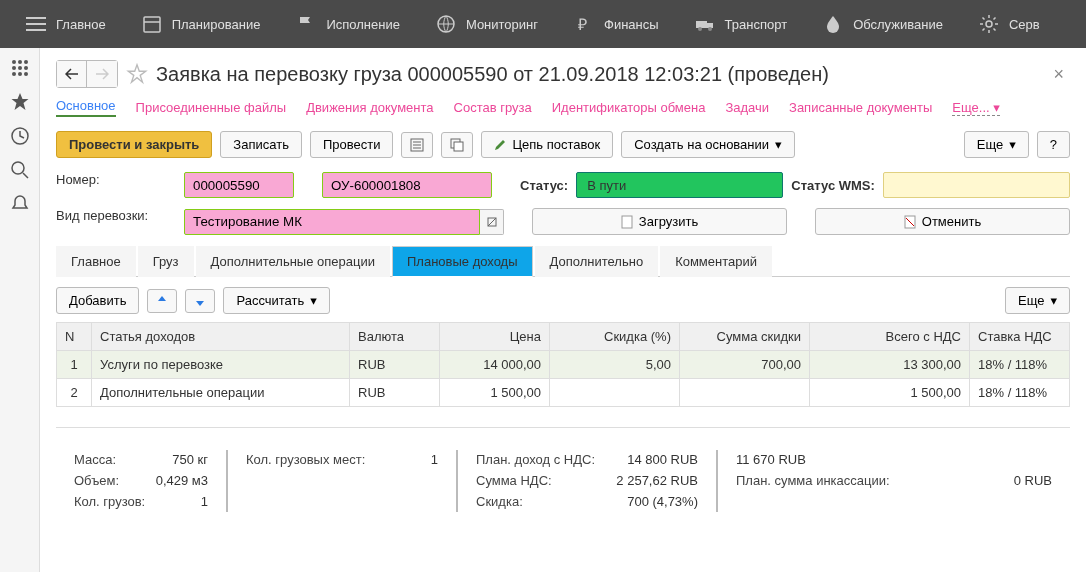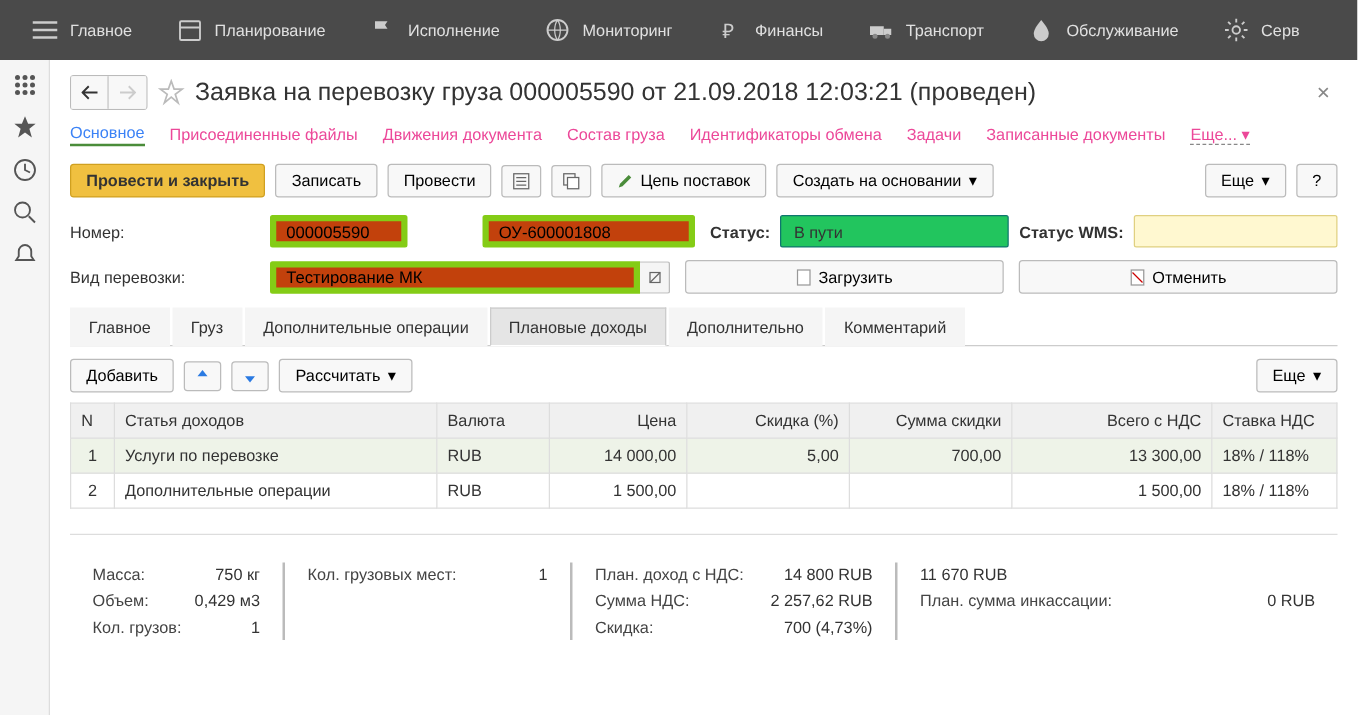--- a/index.html
+++ b/index.html
@@ -19,33 +19,33 @@
 .page-title { font-size: 20px; font-weight: normal; color: #333; }
 .close-x { margin-left: auto; font-size: 18px; color: #888; cursor: pointer; padding: 0 6px; }
 .subnav { display: flex; gap: 20px; margin-bottom: 14px; font-size: 13px; align-items: center; }
 .subnav a { color: #ec4899; text-decoration: none; cursor: pointer; }
 .subnav .active { color: #3b82f6; border-bottom: 2px solid #4a8c3a; padding-bottom: 2px; }
 .toolbar { display: flex; gap: 8px; margin-bottom: 14px; align-items: center; }
 .btn { border: 1px solid #bbb; background: #f8f8f8; padding: 5px 12px; border-radius: 3px; cursor: pointer; font-size: 13px; display: inline-flex; align-items: center; gap: 6px; }
 .btn-primary { background: #f0c040; border-color: #d0a020; font-weight: bold; color: #333; }
 .btn-icon-only { padding: 5px 8px; }
 .toolbar-spacer { flex: 1; }
-.form-row { display: flex; gap: 12px; margin-bottom: 10px; align-items: center; }
+.form-row { display: flex; gap: 28px; margin-bottom: 10px; }
 .form-label { min-width: 100px; }
-.input { border: 5px solid #84cc16; padding: 4px 8px; border-radius: 2px; background: #c2410c; height: 26px; margin-left: 48px; }
+.input { border: 1px solid #84cc16; padding: 4px 8px; border-radius: 2px; background: #f9a8d4; height: 26px; }
 .status-block { display: flex; align-items: center; gap: 8px; flex: 1; }
 .status-val { background: #22c55e; border: 1px solid #0f766e; padding: 4px 10px; border-radius: 2px; flex: 1; height: 26px; display: flex; align-items: center; }
 .status-empty { background: #fff8d0; border: 1px solid #e0d080; height: 26px; flex: 1; border-radius: 2px; }
 .wide-btn { flex: 1; justify-content: center; }
 .input-with-btn { display: flex; align-items: center; }
 .input-with-btn .input { border-top-right-radius: 0; border-bottom-right-radius: 0; }
 .input-side-btn { border: 1px solid #bbb; border-left: none; height: 26px; width: 24px; display: flex; align-items: center; justify-content: center; background: #f5f5f5; border-radius: 0 2px 2px 0; cursor: pointer; }
 .tabs { display: flex; border-bottom: 1px solid #ccc; margin-bottom: 10px; }
 .tab { padding: 7px 14px; border: 1px solid transparent; border-bottom: none; cursor: pointer; position: relative; top: 1px; background: #f5f5f5; margin-right: 2px; }
-.tab.active { background: #e5e5e5; border-color: #ccc; border-bottom: 1px solid #fff; text-align: right; }
+.tab.active { background: #0ea5e9; border-color: #ccc; border-bottom: 1px solid #fff; text-align: right; }
 .table-toolbar { display: flex; gap: 8px; margin-bottom: 8px; align-items: center; }
 table.grid { width: 100%; border-collapse: collapse; font-size: 13px; }
 table.grid th, table.grid td { border: 1px solid #ddd; padding: 6px 8px; text-align: left; }
 table.grid th { background: #f0f0f0; font-weight: normal; }
 table.grid tr.selected td { background: #eef3e8; }
 table.grid td.num, table.grid th.num { text-align: right; }
 table.grid td.ctr { text-align: center; }
 .summary { display: flex; gap: 0; margin-top: 20px; border-top: 1px solid #ddd; padding-top: 22px; font-size: 13px; }
 .summary-col { padding: 0 18px; border-left: 2px solid #bbb; }
 .summary-col:first-child { border-left: none; }

